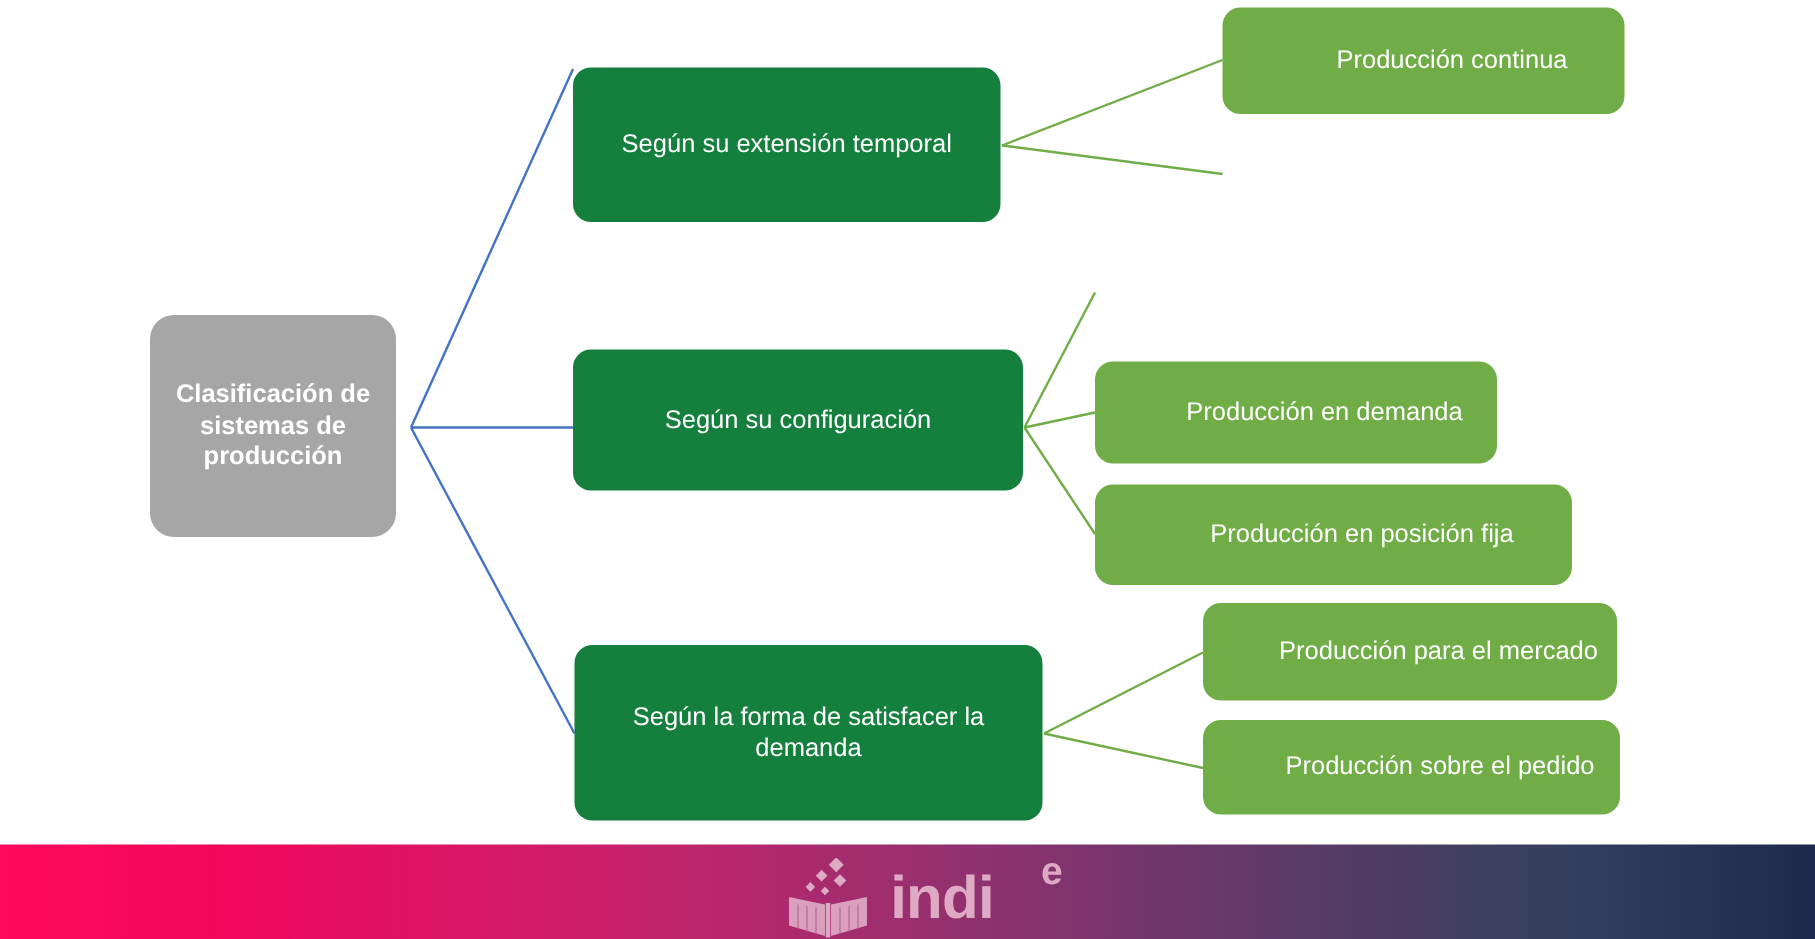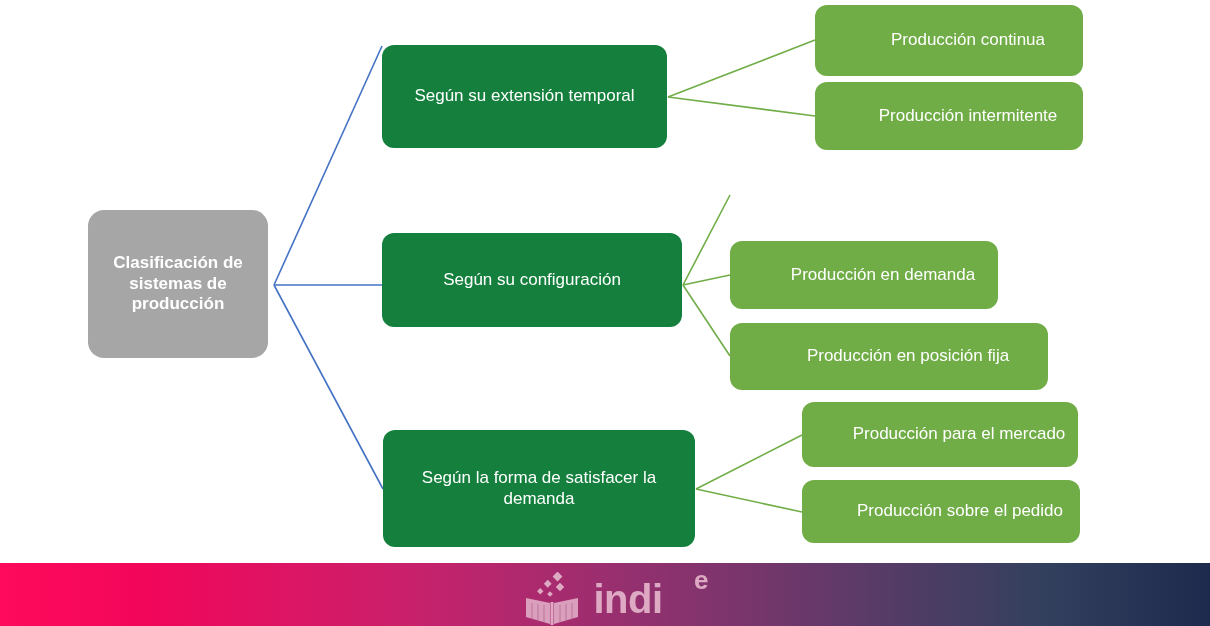--- a/index.html
+++ b/index.html
@@ -129,32 +129,29 @@
     <line x1="668" y1="97" x2="815" y2="116" stroke="#70ad47" stroke-width="1.6"></line>
 
     <line x1="683" y1="285" x2="730" y2="195" stroke="#70ad47" stroke-width="1.6"></line>
     <line x1="683" y1="285" x2="730" y2="275" stroke="#70ad47" stroke-width="1.6"></line>
     <line x1="683" y1="285" x2="730" y2="356" stroke="#70ad47" stroke-width="1.6"></line>
 
     <line x1="696" y1="489" x2="802" y2="435" stroke="#70ad47" stroke-width="1.6"></line>
     <line x1="696" y1="489" x2="802" y2="512" stroke="#70ad47" stroke-width="1.6"></line>
   </svg>
 
-  <div class="node node-root" style="left:88px; top:210px; width:180px; height:148px;">
+  <div class="node node-root" style="left:100px; top:210px; width:164px; height:148px;">
     <span>Clasificación de sistemas de producción</span>
   </div>
 
   <div class="node node-blue" style="left:382px; top:45px; width:285px; height:103px;">
     <span>Según su extensión temporal</span>
   </div>
   <div class="node node-green" style="left:815px; top:5px; width:268px; height:71px;">
     <span>Producción  continua</span>
-  </div>
-  <div class="node node-green" style="left:815px; top:82px; width:268px; height:68px;">
-    <span>Producción  intermitente</span>
   </div>
 
   <div class="node node-blue" style="left:382px; top:233px; width:300px; height:94px;">
     <span>Según su configuración</span>
   </div>
   <div class="node node-green" style="left:730px; top:241px; width:268px; height:68px;">
     <span>Producción  en demanda</span>
   </div>
   <div class="node node-green" style="left:730px; top:323px; width:318px; height:67px;">
     <span>Producción  en posición  fija</span>

